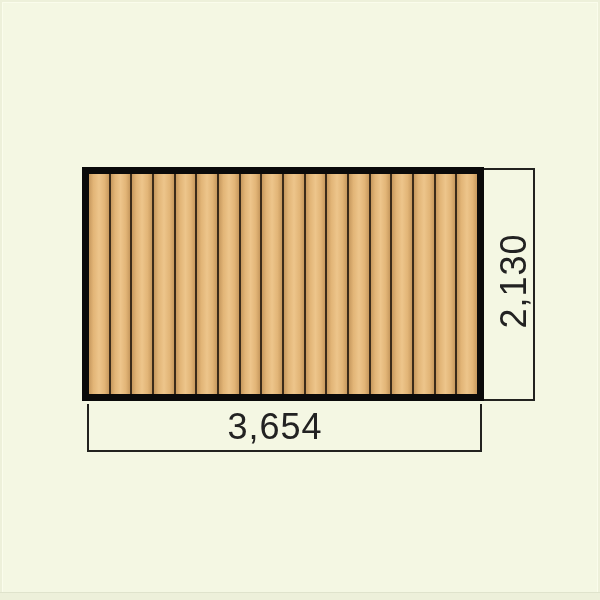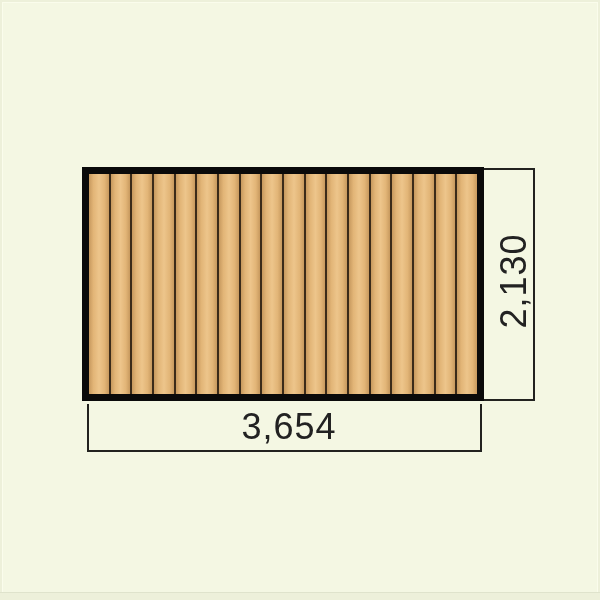--- a/index.html
+++ b/index.html
@@ -63,21 +63,21 @@
   
   .dim-label {
     position: absolute;
     color: var(--dimension-text, #222222);
     font-size: 36px;
     font-weight: 400;
     letter-spacing: 1px;
     text-align: center;
     white-space: nowrap;
   }
-  #width-label  { left: 189px; top: 407px; width: 200px; height: 40px; line-height: 40px; }
+  #width-label  { left: 175px; top: 407px; width: 200px; height: 40px; line-height: 40px; }
   #height-label {
     left: 434px; top: 261px; width: 160px; height: 40px; line-height: 40px;
     transform: rotate(-90deg);
   }
 </style>
 </head>
 <body>
 
 <div class="stage">
 

